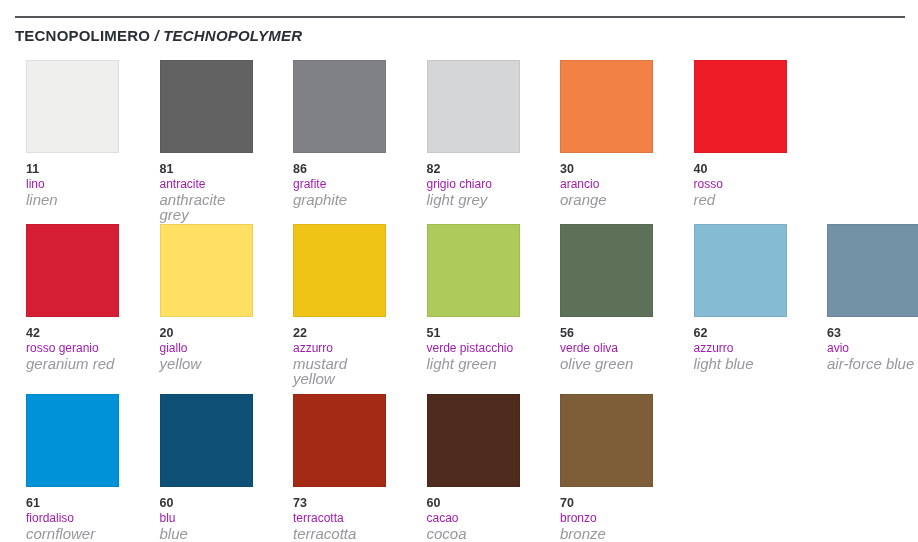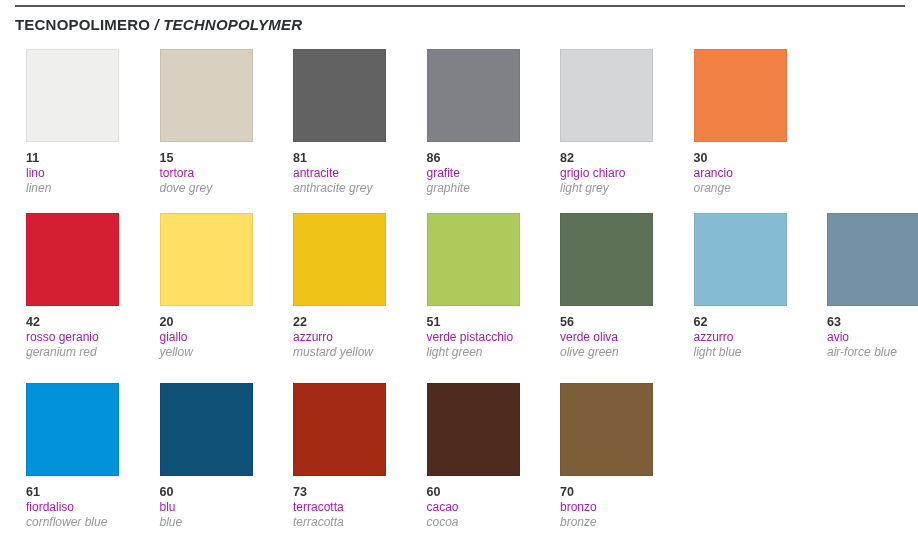--- a/index.html
+++ b/index.html
@@ -4,21 +4,21 @@
 <style>
   html, body { margin: 0; padding: 0; background: #ffffff; }
   body {
     width: 918px; height: 542px;
     font-family: "Liberation Sans", sans-serif;
     -webkit-font-smoothing: antialiased;
     overflow: hidden;
   }
   .page { width: 918px; height: 542px; position: relative; }
 
-  .header { margin: 0 13px 0 15px; padding-top: 5px; }
+  .header { margin: 0 13px 0 15px; padding-top: 16px; }
   .rule { height: 2px; background: #55555a; }
   .title {
     margin-top: 9px;
     font-size: 15px;
     font-weight: 700;
     color: #2b2e36;
     letter-spacing: 0.2px;
     line-height: 17px;
   }
   .title .en { font-style: italic; }
@@ -39,21 +39,21 @@
     font-weight: 700;
     color: #343438;
     line-height: 15px;
   }
   .name {
     font-size: 12px;
     color: #a21caf;
     line-height: 15px;
   }
   .ename {
-    font-size: 12px;
+    font-size: 15px;
     font-style: italic;
     color: #98989c;
     line-height: 15px;
   }
 </style>
 </head>
 <body>
 
 <div class="page">
 
@@ -65,26 +65,20 @@
   <div class="grid">
 
     <div class="row row-1">
       <div class="cell">
         <div class="swatch" style="background: rgb(239, 239, 238);"></div>
         <div class="code">11</div>
         <div class="name">lino</div>
         <div class="ename">linen</div>
       </div>
       <div class="cell">
-        <div class="swatch" style="background: rgb(216, 208, 192);"></div>
-        <div class="code">15</div>
-        <div class="name">tortora</div>
-        <div class="ename">dove grey</div>
-      </div>
-      <div class="cell">
         <div class="swatch" style="background: rgb(98, 98, 99);"></div>
         <div class="code">81</div>
         <div class="name">antracite</div>
         <div class="ename">anthracite grey</div>
       </div>
       <div class="cell">
         <div class="swatch" style="background: rgb(128, 129, 134);"></div>
         <div class="code">86</div>
         <div class="name">grafite</div>
         <div class="ename">graphite</div>
@@ -93,20 +87,26 @@
         <div class="swatch" style="background: rgb(213, 214, 216);"></div>
         <div class="code">82</div>
         <div class="name">grigio chiaro</div>
         <div class="ename">light grey</div>
       </div>
       <div class="cell">
         <div class="swatch" style="background: rgb(241, 129, 69);"></div>
         <div class="code">30</div>
         <div class="name">arancio</div>
         <div class="ename">orange</div>
+      </div>
+      <div class="cell">
+        <div class="swatch" style="background: rgb(238, 28, 38);"></div>
+        <div class="code">40</div>
+        <div class="name">rosso</div>
+        <div class="ename">red</div>
       </div>
     </div>
 
     <div class="row row-2">
       <div class="cell">
         <div class="swatch" style="background: rgb(213, 30, 51);"></div>
         <div class="code">42</div>
         <div class="name">rosso geranio</div>
         <div class="ename">geranium red</div>
       </div>

